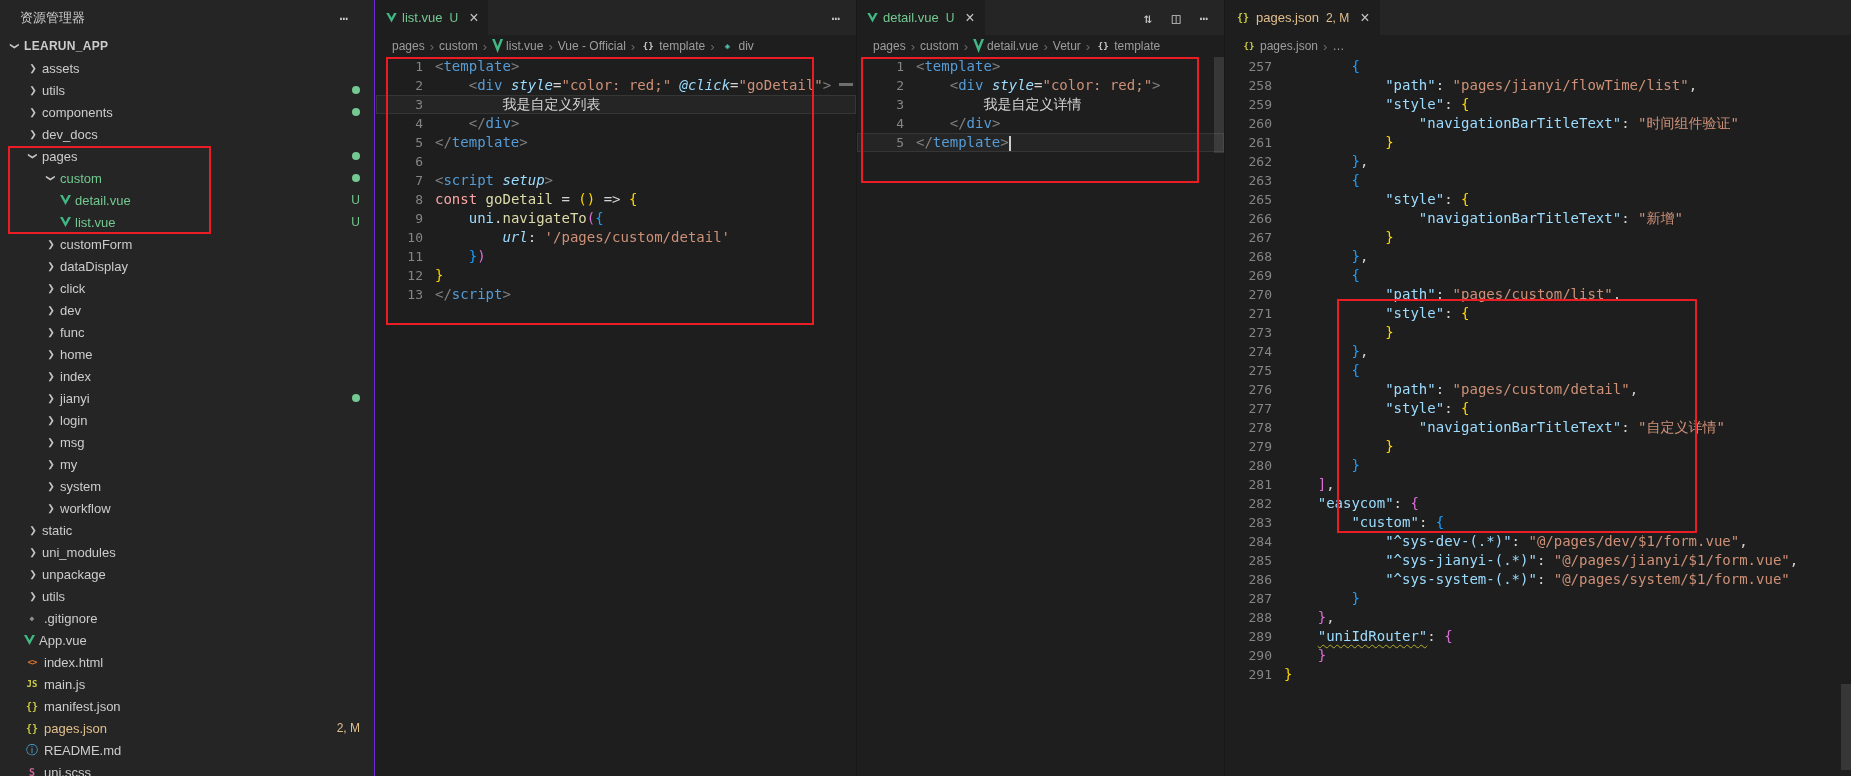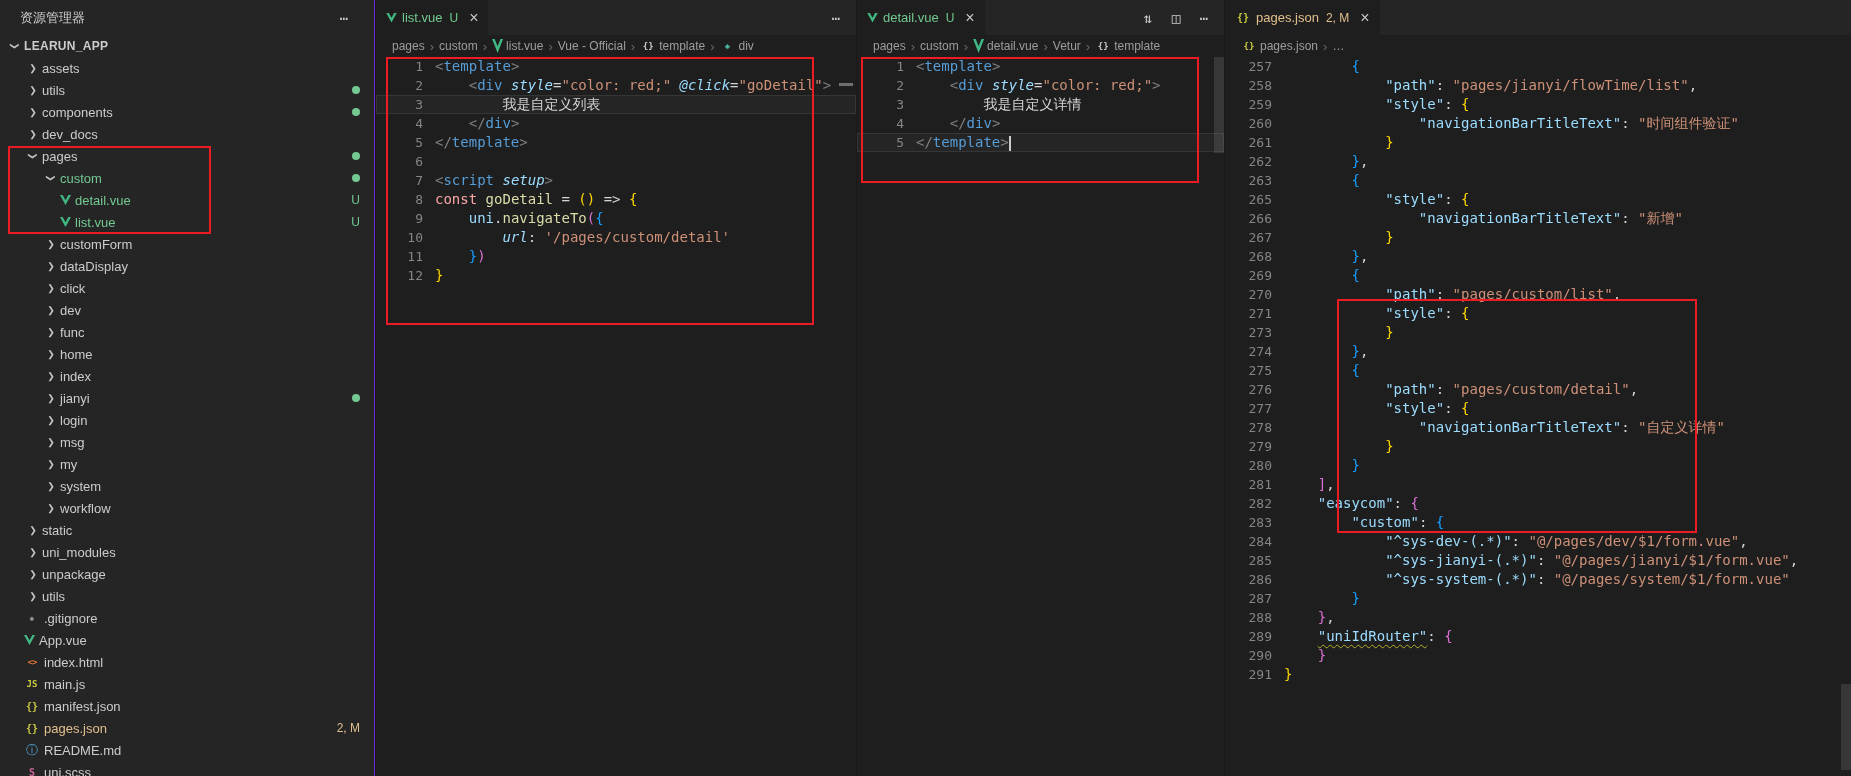--- a/index.html
+++ b/index.html
@@ -302,20 +302,21 @@
         <div class="code-line current"><span class="ln">3</span><span class="ct"><span class="tok-txt">        我是自定义列表</span></span></div>
         <div class="code-line"><span class="ln">4</span><span class="ct"><span class="tok-txt">    </span><span class="tok-p">&lt;/</span><span class="tok-tag">div</span><span class="tok-p">&gt;</span></span></div>
         <div class="code-line"><span class="ln">5</span><span class="ct"><span class="tok-p">&lt;/</span><span class="tok-tag">template</span><span class="tok-p">&gt;</span></span></div>
         <div class="code-line"><span class="ln">6</span><span class="ct"></span></div>
         <div class="code-line"><span class="ln">7</span><span class="ct"><span class="tok-p">&lt;</span><span class="tok-tag">script</span><span class="tok-txt"> </span><span class="tok-attr">setup</span><span class="tok-p">&gt;</span></span></div>
         <div class="code-line"><span class="ln">8</span><span class="ct"><span class="tok-kw">const</span><span class="tok-txt"> </span><span class="tok-fn">goDetail</span><span class="tok-txt"> </span><span class="tok-op">=</span><span class="tok-txt"> </span><span class="tok-b1">()</span><span class="tok-txt"> </span><span class="tok-op">=&gt;</span><span class="tok-txt"> </span><span class="tok-b1">{</span></span></div>
         <div class="code-line"><span class="ln">9</span><span class="ct"><span class="tok-txt">    </span><span class="tok-var">uni</span><span class="tok-op">.</span><span class="tok-fn">navigateTo</span><span class="tok-b2">(</span><span class="tok-b3">{</span></span></div>
         <div class="code-line"><span class="ln">10</span><span class="ct"><span class="tok-txt">        </span><span class="tok-attr">url</span><span class="tok-op">:</span><span class="tok-txt"> </span><span class="tok-str">'/pages/custom/detail'</span></span></div>
         <div class="code-line"><span class="ln">11</span><span class="ct"><span class="tok-txt">    </span><span class="tok-b3">}</span><span class="tok-b2">)</span></span></div>
         <div class="code-line"><span class="ln">12</span><span class="ct"><span class="tok-b1">}</span></span></div>
+        <div class="code-line"><span class="ln">13</span><span class="ct"><span class="tok-p">&lt;/</span><span class="tok-tag">script</span><span class="tok-p">&gt;</span></span></div>
       </div>
     <div class="ruler-mark"></div>
   </section>
 
   <section class="group g2">
     <div class="tabbar">
       <div class="tab">
         <span class="ficon i-vue"></span>
         <span class="tab-label green">detail.vue</span>
         <span class="tab-git green">U</span>

